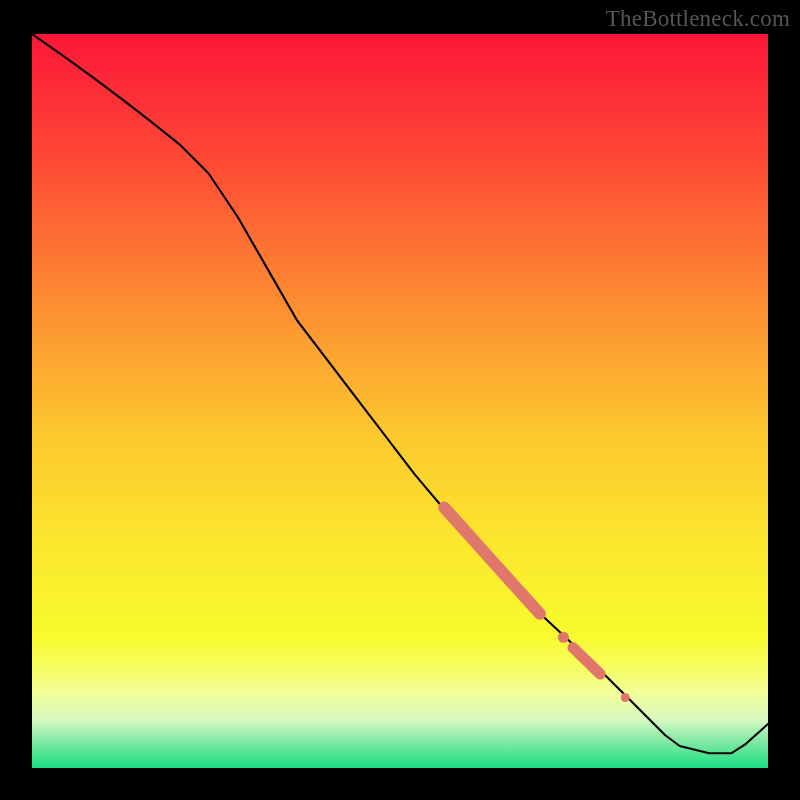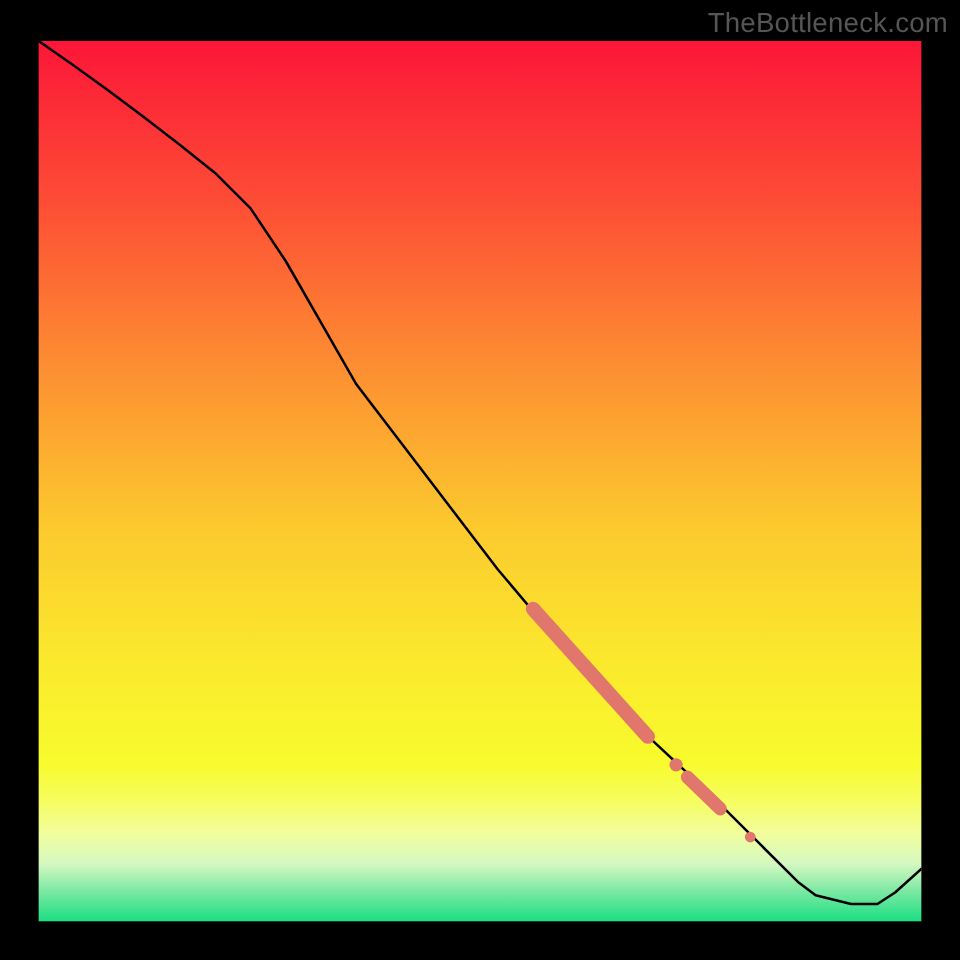--- a/index.html
+++ b/index.html
@@ -7,21 +7,21 @@
   .container {
     position: relative;
     width: 800px;
     height: 800px;
     background: #000;
   }
   .watermark {
     position: absolute;
     top: 6px;
     right: 10px;
-    font-family: Liberation Sans, sans-serif;
+    font-family: Liberation Serif, serif;
     font-size: 23px;
     color: #565656;
     letter-spacing: 0.2px;
     font-weight: 500;
   }
   .plot-area {
     position: absolute;
     left: 32px;
     top: 34px;
     width: 736px;   

